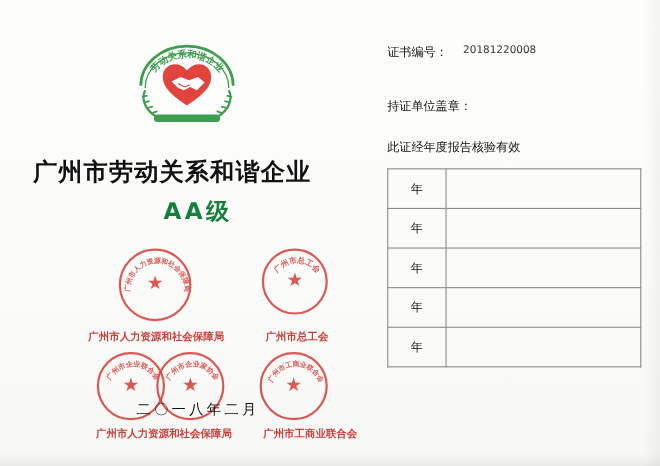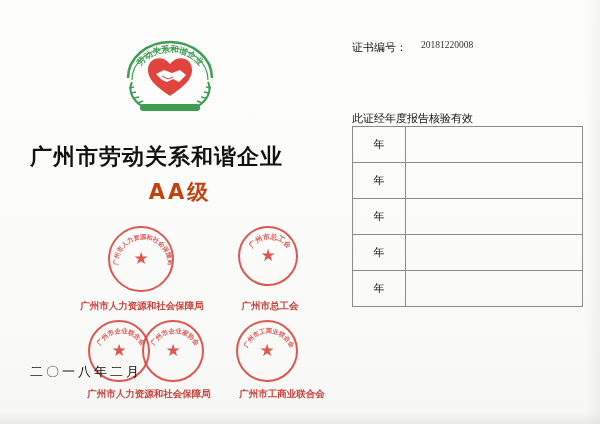--- a/index.html
+++ b/index.html
@@ -61,21 +61,21 @@
     letter-spacing: 1px;
     font-family: "DejaVu Sans", "Liberation Sans", sans-serif;
   }
   .title-grade {
     position: absolute;
     left: 0; top: 140px;
     width: 300px;
     text-align: center;
     font-size: 21px;
     font-weight: bold;
-    color: #c2410c;
+    color: #15803d;
     letter-spacing: 3px;
   }
 
   
   .seal {
     position: absolute;
     border-radius: 50%;
     border: 2px solid #d8423c;
     box-sizing: border-box;
     display: flex;
@@ -99,21 +99,21 @@
     font-size: 9.5px;
     color: #c6413c;
     font-weight: bold;
     white-space: nowrap;
   }
 
   .date-line {
     position: absolute;
     left: 0; top: 325px;
     width: 300px;
-    text-align: left;
+    text-align: center;
     font-size: 13px;
     color: #111111;
     letter-spacing: 3px;
   }
 
   
   .right {
     position: absolute;
     left: 352px; top: 40px;
     width: 224px;
@@ -126,32 +126,31 @@
   .field-label {
     font-size: 11px;
     color: #111;
     white-space: nowrap;
   }
   .field-value {
     font-size: 9.5px;
     color: #333;
     margin-left: 14px;
     white-space: nowrap;
-    font-family: Liberation Serif, serif;
   }
   .field-value.stamped {
     color: #2c2c2c;
     font-size: 9px;
     margin-left: 10px;
   }
   .note {
     font-size: 11px;
     color: #111;
     margin-top: -12px;
-    margin-bottom: 0;
+    margin-bottom: 12px;
     white-space: nowrap;
   }
   table.verify {
     border-collapse: collapse;
     width: 224px;
     table-layout: fixed;
   }
   table.verify td {
     border: 1px solid #8c8c8c;
     height: 33px;
@@ -271,20 +270,21 @@
   </div>
 
   <div class="right">
 
     <div class="field-row">
       <span class="field-label">证书编号：</span>
       <span class="field-value">20181220008</span>
     </div>
 
     <div class="field-row">
+      <span class="field-label">持证单位盖章：</span>
     </div>
 
     <div class="note">此证经年度报告核验有效</div>
 
     <table class="verify">
       <tbody>
         <tr>
           <td class="year-cell">年</td>
           <td class="blank-cell"></td>
         </tr>

